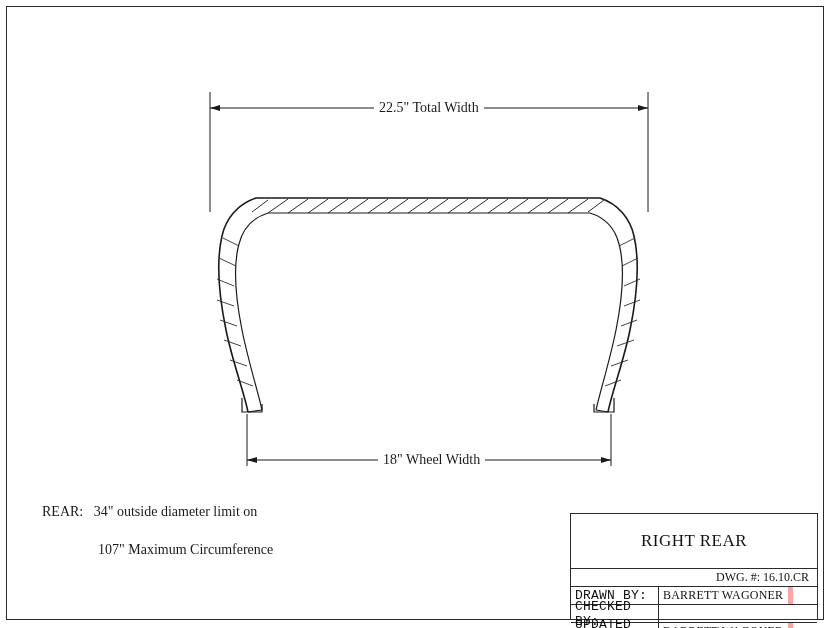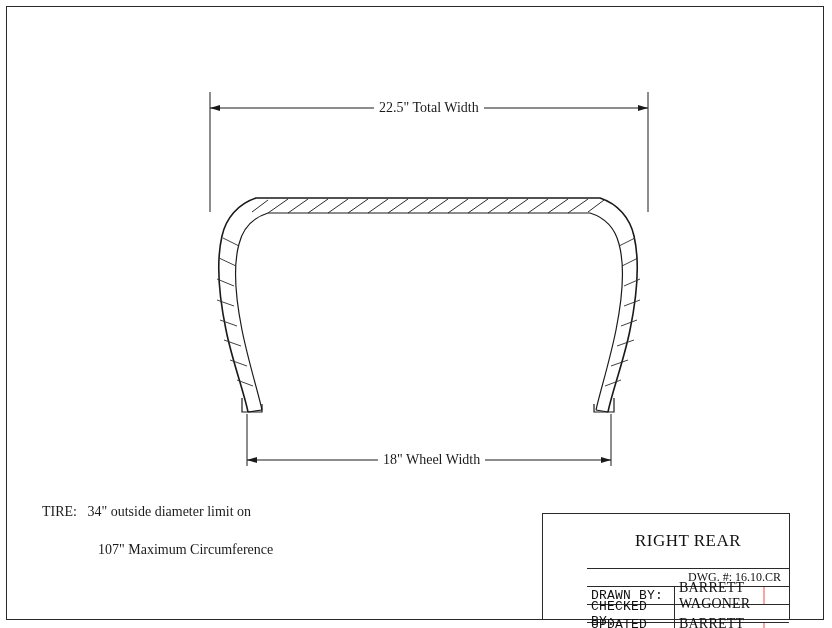--- a/index.html
+++ b/index.html
@@ -64,28 +64,27 @@
   }
   .note-indent {
     padding-left: 56px;
   }
   .note-gap {
     height: 19px;
   }
   
   #title-block {
     position: absolute;
-    left: 542px;
+    left: 570px;
     top: 513px;
     width: 248px;
     height: 107px;
     border: 1px solid #2a2a2a;
     box-sizing: border-box;
     background: #ffffff;
-    padding-left: 44px;
   }
   #title-main {
     height: 54px;
     border-bottom: 1px solid #2a2a2a;
     display: flex;
     flex-direction: column;
     align-items: center;
     justify-content: center;
     line-height: 20px;
   }
@@ -122,22 +121,22 @@
     font-size: 13px;
     display: flex;
     align-items: center;
     padding-left: 4px;
     box-sizing: border-box;
     letter-spacing: 0.2px;
     font-family: Liberation Mono, monospace;
   }
   .meta-value {
     flex: 1;
-    border-right: 2px solid #fca5a5;
-    font-size: 14px;
+    border-right: 5px solid #fca5a5;
+    font-size: 12px;
     display: flex;
     align-items: center;
     padding-left: 4px;
     box-sizing: border-box;
     letter-spacing: 0.2px;
   }
   .meta-tail {
     width: 24px;
     box-sizing: border-box;
   }
@@ -249,21 +248,21 @@
       <line x1="605" y1="386" x2="621" y2="380"></line>
     </g>
   </svg>
 
   <div class="dim-text" id="dim-total-width-label">22.5" Total Width</div>
 
   <div class="dim-text" id="dim-wheel-width-label">18" Wheel Width</div>
 
   <div class="note-block">
     <div class="note-line">
-      <span>TIRE:</span>
+      <span>REAR:</span>
       &nbsp;&nbsp;<span>34" outside diameter limit on</span>
     </div>
     <div class="note-gap"></div>
     <div class="note-line note-indent">107" Maximum Circumference</div>
   </div>
 
   <div id="title-block">
     <div id="title-main">
       <div class="t1">RIGHT REAR</div>
     </div>

